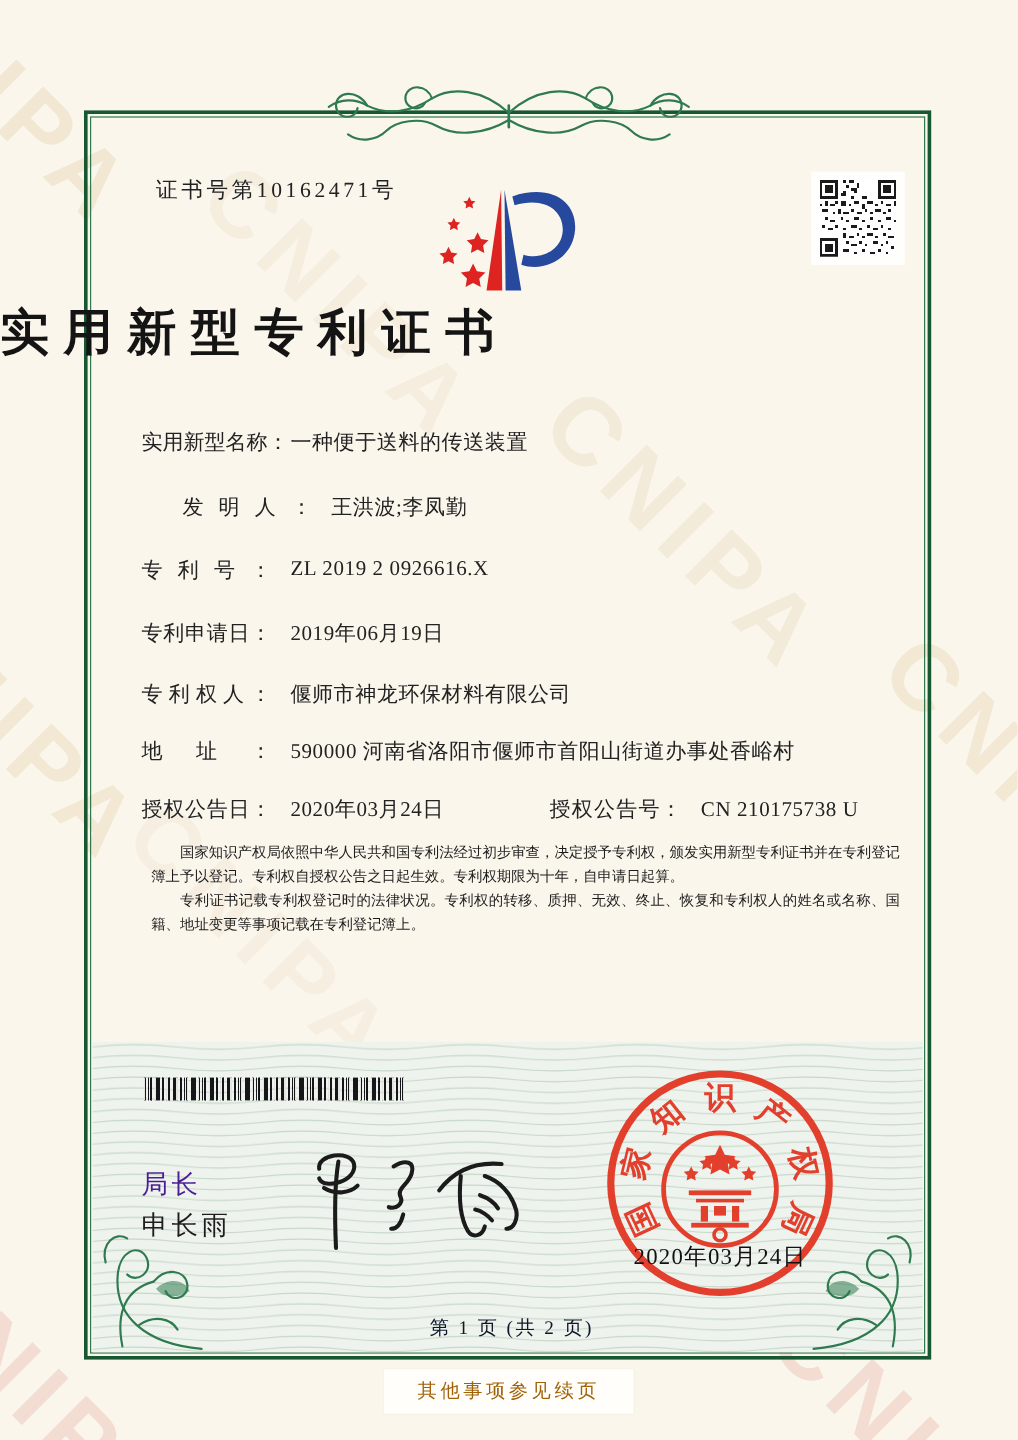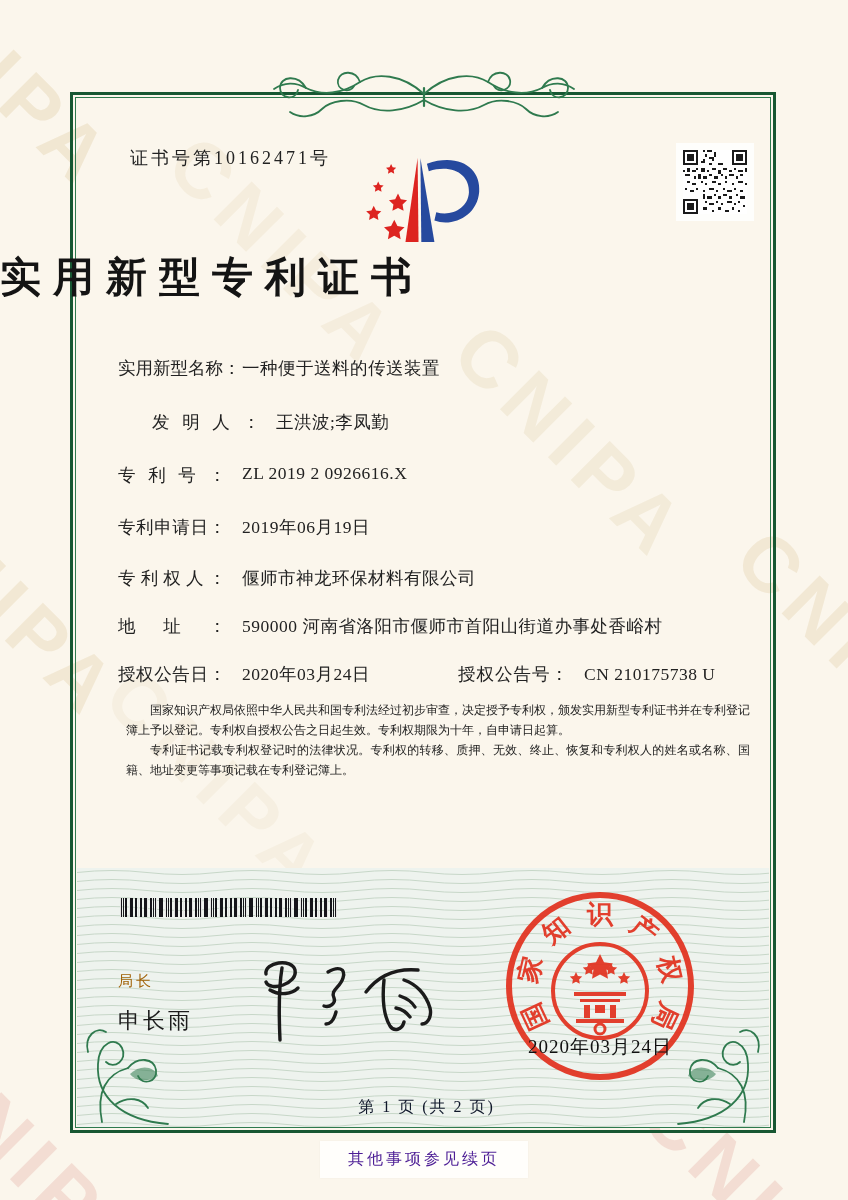--- a/index.html
+++ b/index.html
@@ -34,34 +34,34 @@
   .paras{position:absolute;left:114px;top:700px;width:624px;z-index:3;font-size:12px;
          line-height:20px;text-align:justify;color:#1c1c1c;margin-left:12px;}
   .paras p{margin:0;text-indent:2em;}
   
   .barcode{position:absolute;left:120px;top:898px;width:218px;height:19px;z-index:3;
     background-image:
       repeating-linear-gradient(90deg,rgba(250,250,248,.9) 0 1px,transparent 1px 9px),
       repeating-linear-gradient(90deg,#15151a 0 2px,transparent 2px 5px),
       repeating-linear-gradient(90deg,#15151a 0 1px,transparent 1px 3px);}
   
-  .sig-role{position:absolute;left:118px;top:972px;font-size:15px;letter-spacing:3px;z-index:3;
-            font-family:"Liberation Sans","DejaVu Sans",sans-serif;color:#a16207;text-align:center;}
+  .sig-role{position:absolute;left:118px;top:972px;font-size:22px;letter-spacing:3px;z-index:3;
+            font-family:"Liberation Sans","DejaVu Sans",sans-serif;color:#4c1d95;text-align:center;}
   .sig-name{position:absolute;left:118px;top:1006px;font-size:22px;letter-spacing:3px;z-index:3;
             font-family:"Liberation Sans","DejaVu Sans",sans-serif;color:#1d1d1d;}
   .sig-hand{position:absolute;left:246px;top:946px;z-index:4;}
   
   .seal{position:absolute;left:502px;top:888px;z-index:4;}
   .seal-date{position:absolute;left:520px;top:1034px;width:160px;text-align:center;
              font-size:19px;color:#111;letter-spacing:1px;z-index:5;white-space:nowrap;}
   .page-info{position:absolute;left:5px;right:0;top:1097px;text-align:center;font-size:16px;
              color:#0f172a;z-index:3;letter-spacing:2px;}
   .cont-note{position:absolute;left:50%;top:1141px;transform:translateX(-50%);
              background:#fffefb;padding:8px 28px;font-size:16px;letter-spacing:3px;
-             color:#4c1d95;z-index:3;box-shadow:0 0 2px rgba(0,0,0,.04);}
+             color:#a16207;z-index:3;box-shadow:0 0 2px rgba(0,0,0,.04);}
 </style>
 </head>
 <body>
 
 <div class="page">
 
   <div class="wm" style="left:-24px;top:-14px;font-size:78px;color:#f1e7d2;">NIPA</div>
   <div class="wm" style="left:214px;top:118px;font-size:78px;color:#f5eddd;">CNIPA</div>
   <div class="wm" style="left:500px;top:306px;font-size:80px;color:#f3ebd9;">CNIPA</div>
   <div class="wm" style="left:-64px;top:470px;font-size:78px;color:#f2e8d4;">CNIPA</div>

